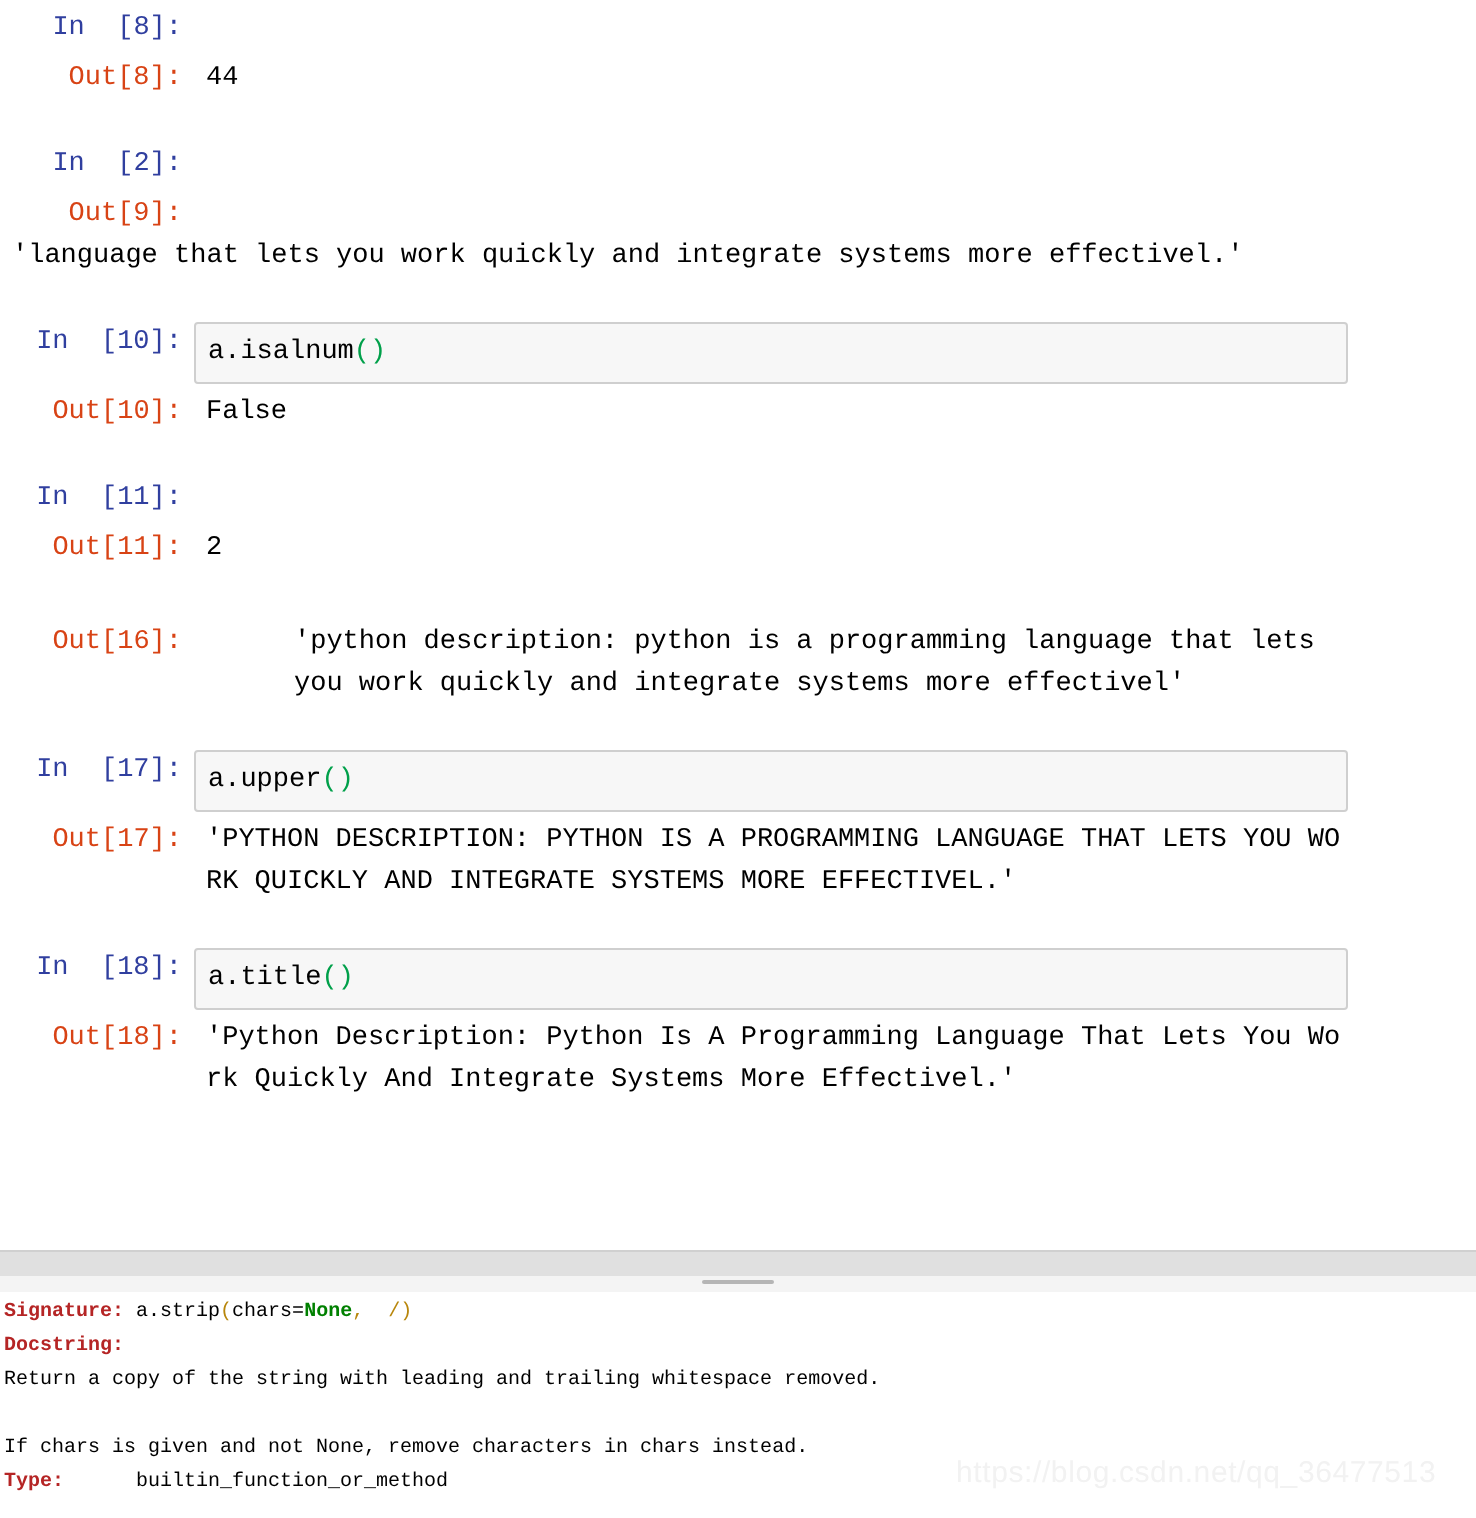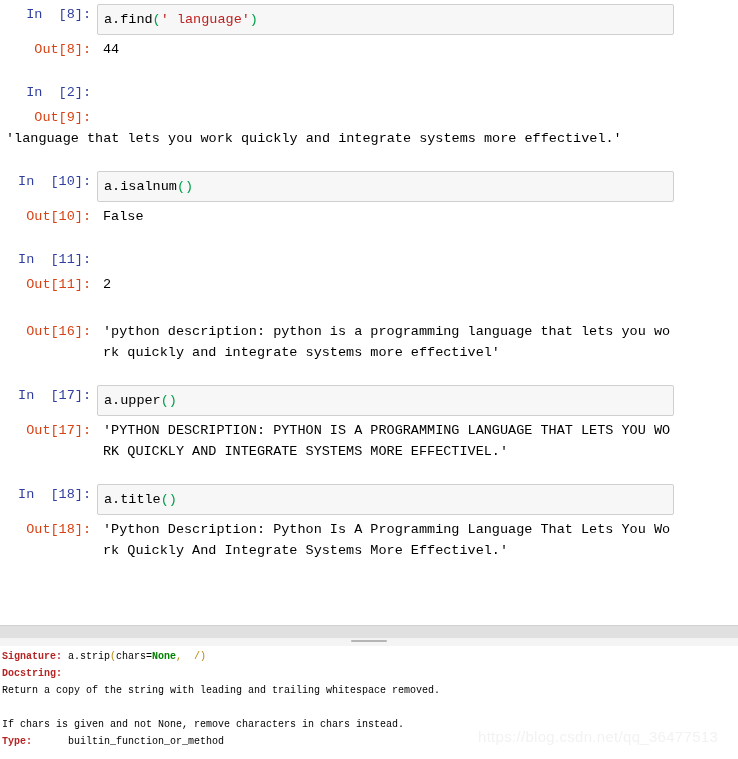--- a/index.html
+++ b/index.html
@@ -165,21 +165,20 @@
 </style>
 </head>
 <body>
 
 <div id="app">
 
   <div id="notebook">
       <div class="cell">
         <div class="row">
           <div class="prompt in">In  [8]:</div>
-          <div class="input-box"><span class="tk-plain">a.find</span><span class="tk-punct">(</span><span class="tk-str">' language'</span><span class="tk-punct">)</span></div>
         </div>
         <div class="row" style="margin-top: 4px;">
           <div class="prompt out">Out[8]:</div>
           <div class="output-area">44</div>
         </div>
       </div>
       <div class="cell-gap"></div>
       <div class="cell">
         <div class="row">
           <div class="prompt in">In  [2]:</div>
@@ -205,21 +204,21 @@
         <div class="row">
           <div class="prompt in">In  [11]:</div>
         </div>
         <div class="row" style="margin-top: 4px;">
           <div class="prompt out">Out[11]:</div>
           <div class="output-area">2</div>
         </div>
       </div>
       <div class="cell-gap"></div>
       <div class="cell">
-        <div class="row" style="margin-top: 4px;">
+        <div class="row" style="margin-top: 4px; gap: 44px;">
           <div class="prompt out">Out[16]:</div>
           <div class="output-area">'python description: python is a programming language that lets you work quickly and integrate systems more effectivel'</div>
         </div>
       </div>
       <div class="cell-gap"></div>
       <div class="cell">
         <div class="row">
           <div class="prompt in">In  [17]:</div>
           <div class="input-box"><span class="tk-plain">a.upper</span><span class="tk-punct">()</span></div>
         </div>

